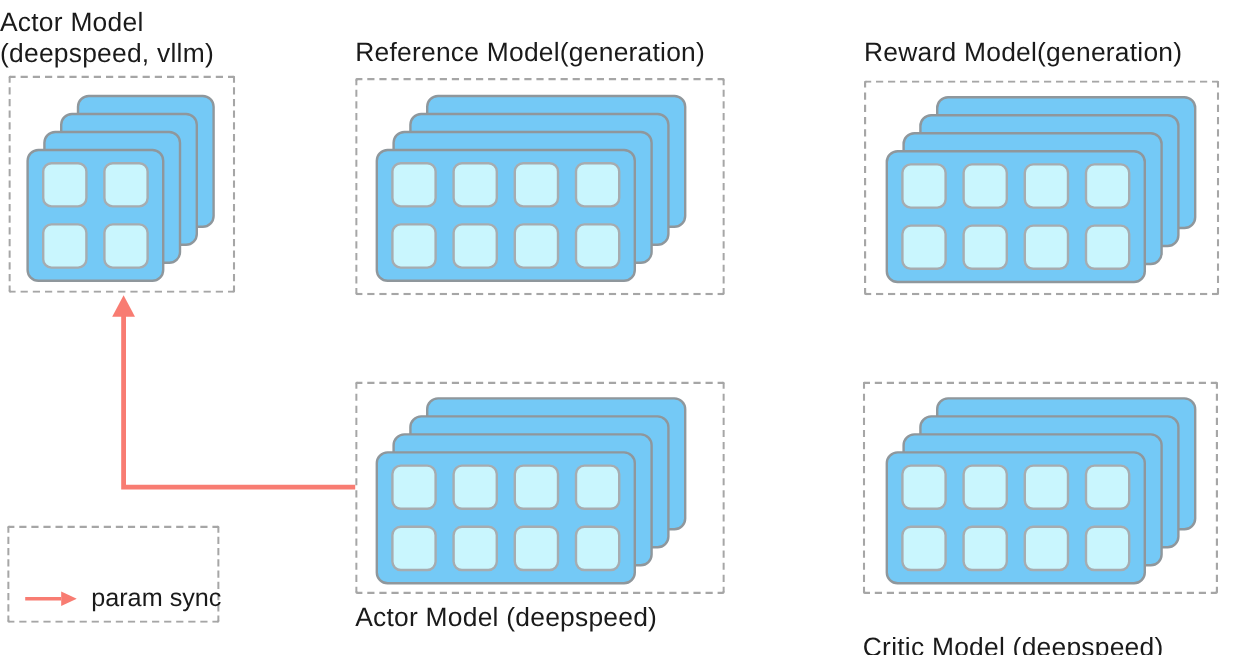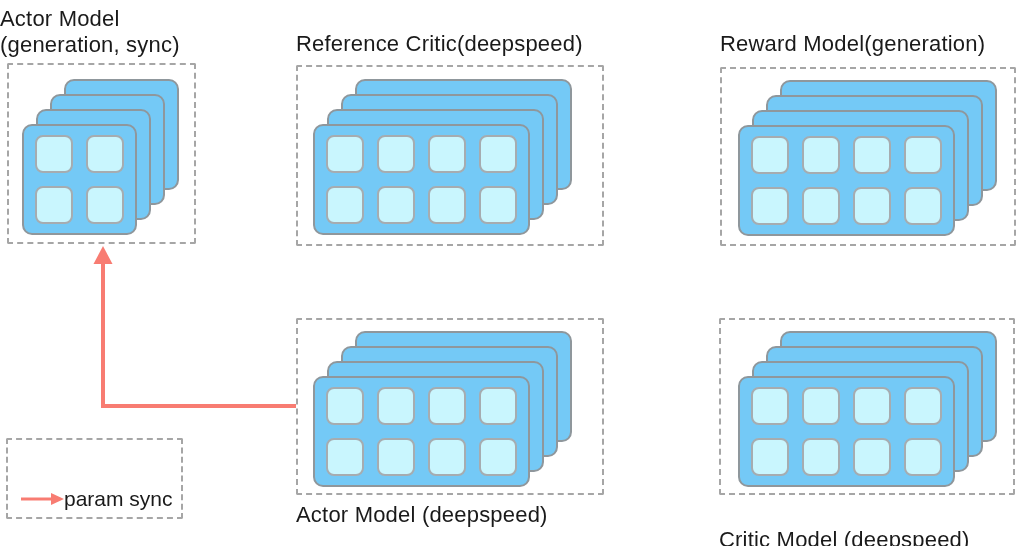--- a/index.html
+++ b/index.html
@@ -22,50 +22,50 @@
     padding:9px 11px;
   }
   .cellgrid { display:grid; gap:13px; }
   .cell {
     width:38px; height:38px; box-sizing:border-box;
     background:#c9f6fe; border:2px solid #a6acb0; border-radius:8px;
   }
   .overlay { position:absolute; left:0; top:0; pointer-events:none; }
   .legend-row {
     position:absolute; left:12px; top:45px; height:28px;
-    display:flex; align-items:center; 
+    display:flex; align-items:center; gap:12px;
   }
   .legend-label { font-size:21px; white-space:nowrap; }
 </style>
 </head>
 <body>
 
 <div class="canvas">
 
   <div class="title" style="left:0px; top:6px; width:200px;">
     <div>Actor Model</div>
-    <div>(generation, sync)</div>
+    <div>(deepspeed, vllm)</div>
   </div>
   <div class="dashed-box" style="left:7px; top:63px; width:189px; height:181px;">
     <div class="stack" style="left: 13px; top: 14px; width: 157px; height: 156px;">
         <div class="card" style="left: 42px; top: 0px; width: 115px; height: 111px; z-index: 1;"></div>
         <div class="card" style="left: 28px; top: 15px; width: 115px; height: 111px; z-index: 2;"></div>
         <div class="card" style="left: 14px; top: 30px; width: 115px; height: 111px; z-index: 3;"></div>
         <div class="card" style="left: 0px; top: 45px; width: 115px; height: 111px; z-index: 4;">
           <div class="cellgrid" style="grid-template-columns: repeat(2, 38px);">
             <div class="cell"></div>
             <div class="cell"></div>
             <div class="cell"></div>
             <div class="cell"></div>
           </div>
         </div>
       </div>
   </div>
 
-  <div class="title" style="left:296px; top:31px; width:308px;">Reference Critic(deepspeed)</div>
+  <div class="title" style="left:296px; top:31px; width:308px;">Reference Model(generation)</div>
   <div class="dashed-box" style="left:296px; top:65px; width:308px; height:181px;">
     <div class="stack" style="left: 15px; top: 12px; width: 259px; height: 156px;">
         <div class="card" style="left: 42px; top: 0px; width: 217px; height: 111px; z-index: 1;"></div>
         <div class="card" style="left: 28px; top: 15px; width: 217px; height: 111px; z-index: 2;"></div>
         <div class="card" style="left: 14px; top: 30px; width: 217px; height: 111px; z-index: 3;"></div>
         <div class="card" style="left: 0px; top: 45px; width: 217px; height: 111px; z-index: 4;">
           <div class="cellgrid" style="grid-template-columns: repeat(4, 38px);">
             <div class="cell"></div>
             <div class="cell"></div>
             <div class="cell"></div>

